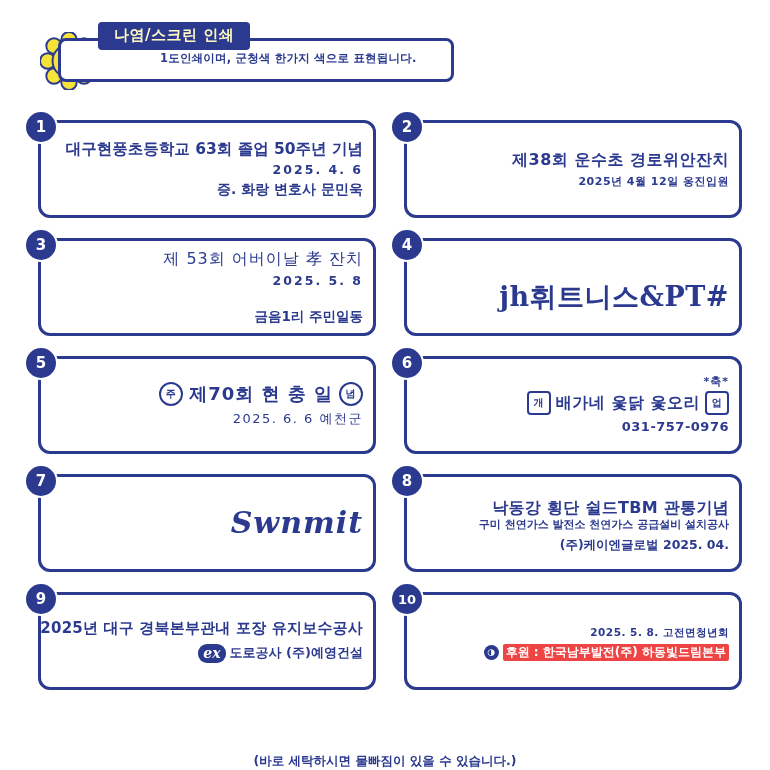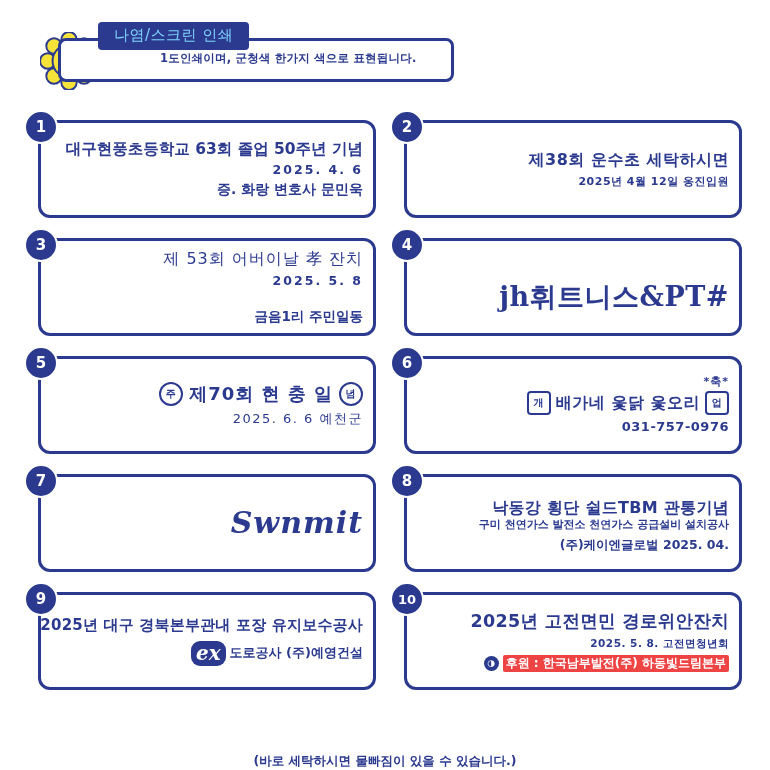--- a/index.html
+++ b/index.html
@@ -36,25 +36,25 @@
     background: #ffffff;
     border: 3px solid #2b3a8f;
     border-radius: 8px;
     box-sizing: border-box;
   }
   .header-title-box {
     position: absolute;
     left: 80px;
     top: 8px;
     background: #2b3a8f;
-    color: #7dd3fc;
+    color: #fef9c3;
     padding: 4px 16px 5px 16px;
     border-radius: 4px;
     font-size: 15px;
-    font-weight: normal;
+    font-weight: bold;
     letter-spacing: 0.5px;
     white-space: nowrap;
   }
   .header-sub {
     position: absolute;
     left: 142px;
     top: 37px;
     font-size: 11.5px;
     font-weight: bold;
     color: #2b3a8f;
@@ -186,21 +186,21 @@
   .seal.sq {
     border-radius: 4px;
   }
   .ex-logo {
     display: inline-block;
     background: #2b3a8f;
     color: #fff;
     font-family: "DejaVu Serif", "Liberation Serif", serif;
     font-style: italic;
     font-weight: bold;
-    font-size: 20px;
+    font-size: 14px;
     line-height: 1;
     padding: 2px 5px 3px 5px;
     border-radius: 9px;
   }
   .kor-logo {
     display: inline-block;
     width: 15px; height: 15px;
     border-radius: 50%;
     background: #2b3a8f;
     color: #fff;
@@ -261,21 +261,21 @@
       <div class="card c1">
         <div class="ln l1">대구현풍초등학교 63회 졸업 50주년 기념</div>
         <div class="ln l2">2025. 4. 6</div>
         <div class="ln l3">증. 화랑 변호사 문민욱</div>
       </div>
     </div>
 
     <div class="cell">
       <div class="badge">2</div>
       <div class="card c2">
-        <div class="ln l1">제38회 운수초 세탁하시면</div>
+        <div class="ln l1">제38회 운수초 경로위안잔치</div>
         <div class="ln l2">2025년 4월 12일 옹진입원</div>
       </div>
     </div>
 
     <div class="cell">
       <div class="badge">3</div>
       <div class="card c3">
         <div class="ln l1">제 53회 어버이날 孝 잔치</div>
         <div class="ln l2">2025. 5. 8</div>
         <div class="ln l3">금음1리 주민일동</div>
@@ -337,21 +337,20 @@
         <div class="ln l2">
           <span class="ex-logo">ex</span>
           <span>도로공사    (주)예영건설</span>
         </div>
       </div>
     </div>
 
     <div class="cell">
       <div class="badge wide">10</div>
       <div class="card c10">
-        <div class="ln l1">2025년 고전면민 경로위안잔치</div>
         <div class="ln l2">2025. 5. 8.                고전면청년회</div>
         <div class="ln l3">
           <span class="kor-logo">◑</span>
           <span class="hl">후원 : 한국남부발전(주) 하동빛드림본부</span>
         </div>
       </div>
     </div>
 
   </div>
 

